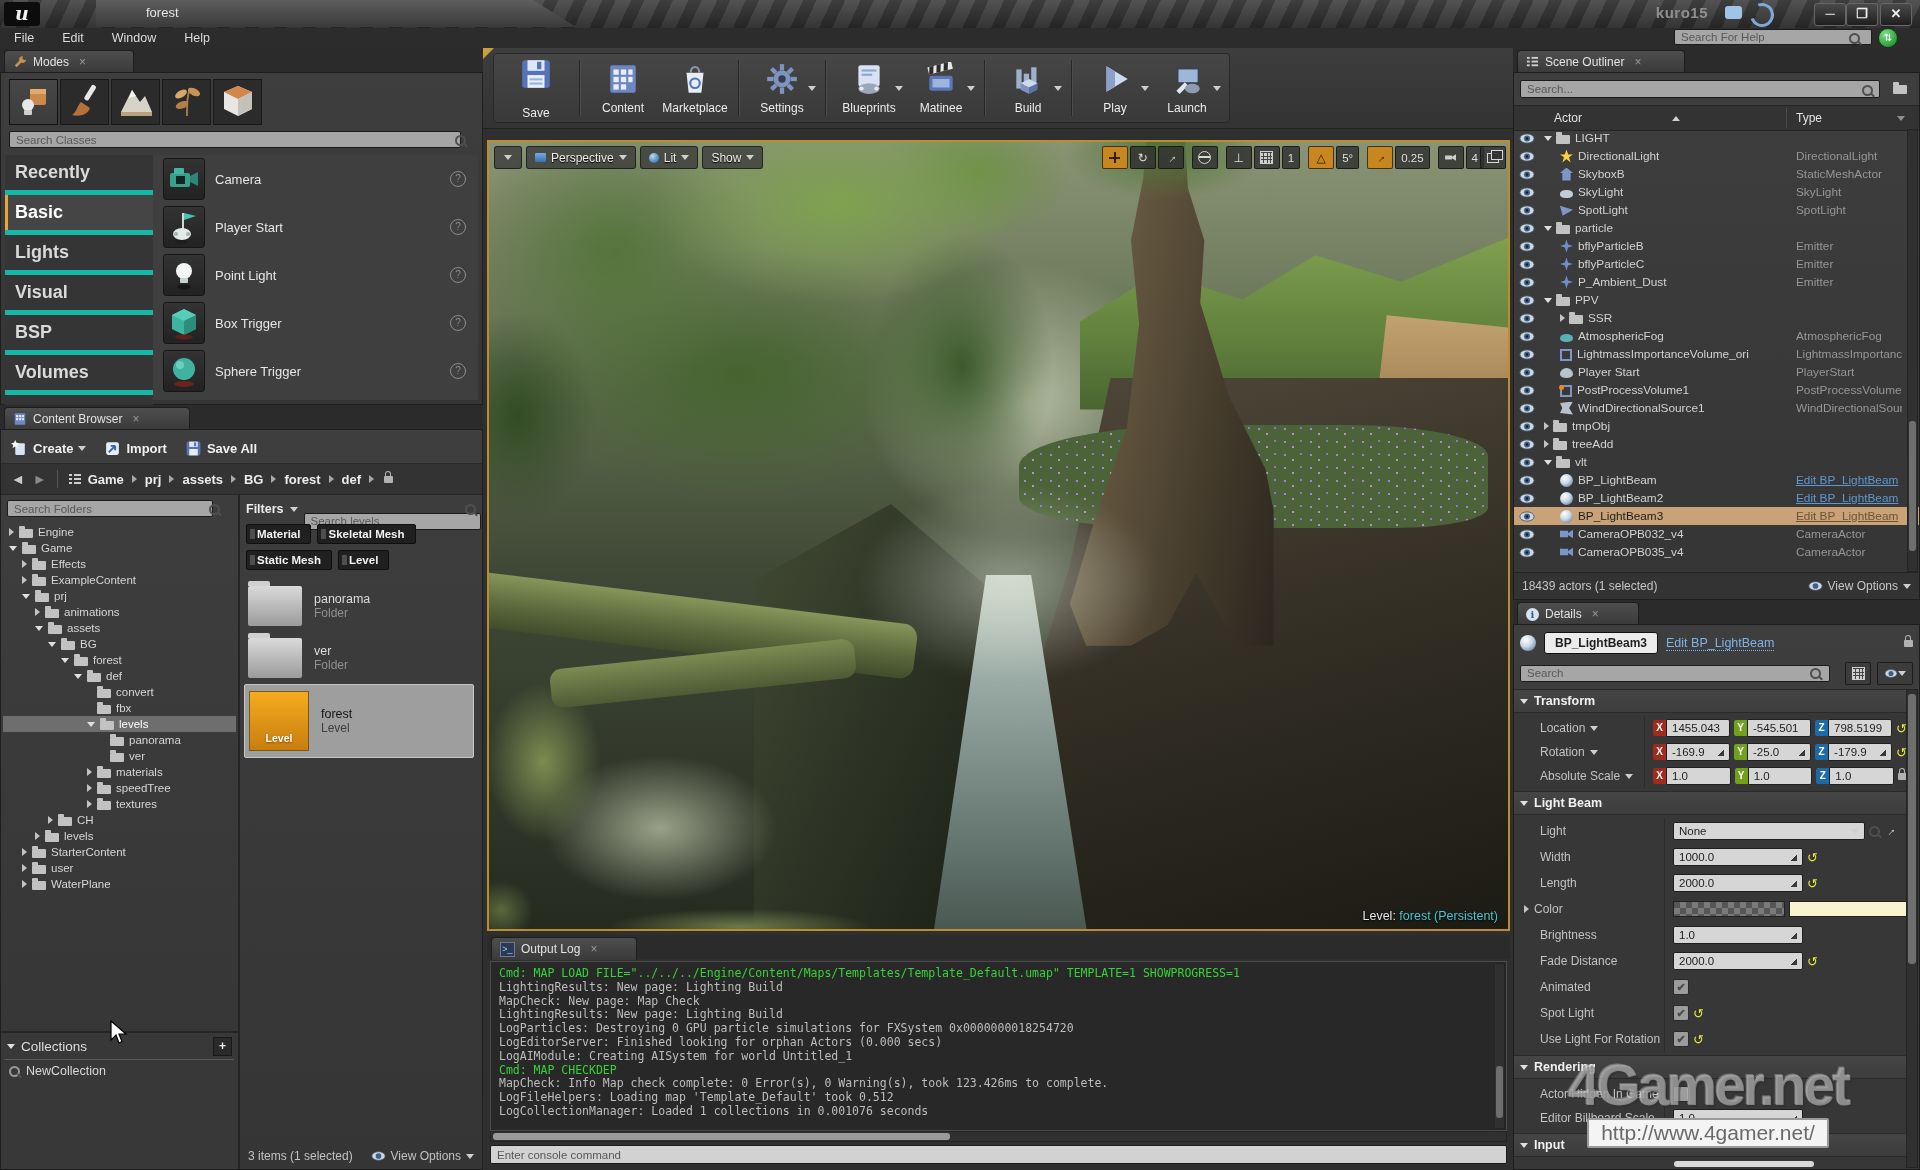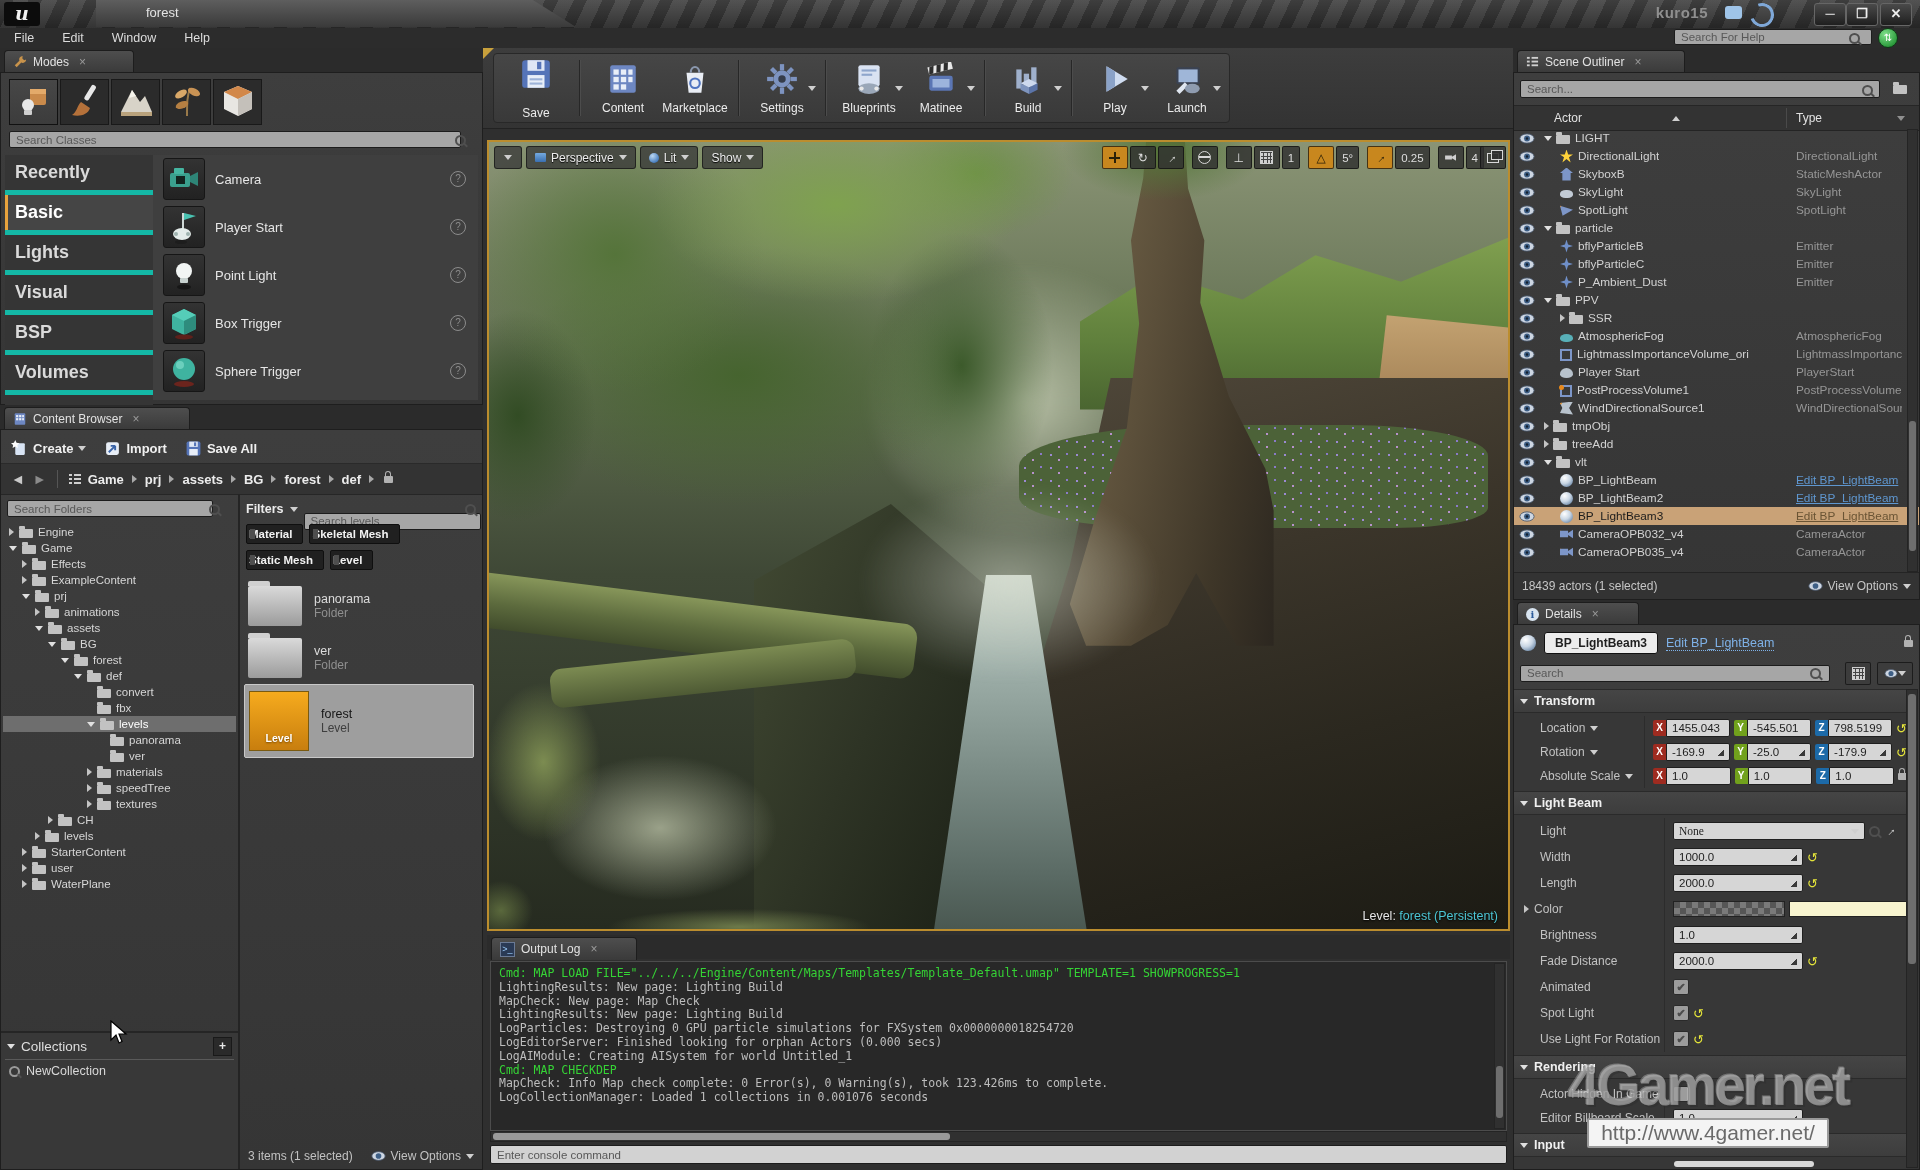--- a/index.html
+++ b/index.html
@@ -57,21 +57,21 @@
   .pitem{height:48px;display:flex;align-items:center;gap:10px;padding-left:10px;position:relative}
   .pitem .thumb{width:40px;height:40px;background:linear-gradient(#333,#222);border:1px solid #161616;border-radius:3px;flex:none}
   .pitem .plabel{font-size:13px;color:#e6e6e6}
   .pitem .help{position:absolute;right:12px;width:14px;height:14px;border:1.5px solid #8c8c8c;border-radius:50%;color:#8c8c8c;font-size:10px;text-align:center;line-height:14px}
   
   .cb-btn{display:inline-flex;align-items:center;gap:5px;color:#f0f0f0;font-weight:bold;font-size:13px;margin-right:18px}
   .crumb{font-weight:bold;font-size:13px;color:#ececec;margin:0 6px}
   .crumb-sep{width:0;height:0;border-top:4px solid transparent;border-bottom:4px solid transparent;border-left:5px solid #a8a8a8;display:inline-block;margin:0 2px}
   .trow{display:flex;align-items:center;gap:5px;height:16px;font-size:11.5px;color:#d6d6d6;white-space:nowrap}
   .trow.sel{background:#6e6e6e;color:#fff}
-  .chip{background:#202020;border:1px solid #0f0f0f;color:#f2f2f2;font-weight:bold;font-size:11.5px;padding:3px 10px 3px 2px;border-radius:2px;position:relative;display:inline-block}
+  .chip{background:#202020;border:1px solid #0f0f0f;color:#f2f2f2;font-weight:bold;font-size:11.5px;padding:3px 10px 3px 10px;border-radius:2px;position:relative;display:inline-block}
   .chip::before{content:"";position:absolute;left:3px;top:4px;bottom:4px;width:5px;background:#4e4e4e}
   .bigfold{width:54px;height:40px;background:linear-gradient(#dadada,#9b9b9b);border-radius:2px;position:relative;flex:none}
   .bigfold::before{content:"";position:absolute;top:-5px;left:0;width:22px;height:5px;background:#d0d0d0;border-radius:2px 2px 0 0}
   .asset-row{display:flex;align-items:center;gap:12px;padding:6px 4px}
   .asset-row .aname{font-size:12.5px;color:#dcdcdc}
   .asset-row .atype{font-size:12px;color:#909090}
   .asset-row.sel{background:#9e9e9e;border:1px solid #c8c8c8;border-radius:2px}
   .asset-row.sel .aname{color:#151515}
   .asset-row.sel .atype{color:#3e3e3e}
   .lvlthumb{width:58px;height:58px;background:linear-gradient(#f6ab1e,#c87e0e);border:1px solid #7a5a10;position:relative;flex:none}
@@ -755,20 +755,21 @@
       <div id="log-lines" style="padding:5px 8px">
           <div class="lline green">Cmd: MAP LOAD FILE="../../../Engine/Content/Maps/Templates/Template_Default.umap" TEMPLATE=1 SHOWPROGRESS=1</div>
           <div class="lline">LightingResults: New page: Lighting Build</div>
           <div class="lline">MapCheck: New page: Map Check</div>
           <div class="lline">LightingResults: New page: Lighting Build</div>
           <div class="lline">LogParticles: Destroying 0 GPU particle simulations for FXSystem 0x0000000018254720</div>
           <div class="lline">LogEditorServer: Finished looking for orphan Actors (0.000 secs)</div>
           <div class="lline">LogAIModule: Creating AISystem for world Untitled_1</div>
           <div class="lline green">Cmd: MAP CHECKDEP</div>
           <div class="lline">MapCheck: Info Map check complete: 0 Error(s), 0 Warning(s), took 123.426ms to complete.</div>
+          <div class="lline">LogFileHelpers: Loading map 'Template_Default' took 0.512</div>
           <div class="lline">LogCollectionManager: Loaded 1 collections in 0.001076 seconds</div>
         </div>
       <div class="scroll-tr" style="right:1px;top:1px;width:9px;bottom:1px">
         <div class="scroll-th" style="left:1px;right:1px;top:62%;height:52px"></div>
       </div>
     </div>
     <div class="scroll-tr" style="left:3px;right:3px;bottom:25px;height:9px">
       <div class="scroll-th" style="left:2px;top:1px;bottom:1px;width:45%;background:#9a9a9a"></div>
     </div>
     <input class="sinput" style="position: absolute; left: 3px; right: 3px; bottom: 3px; height: 19px; width: 1017px; background: rgb(210, 210, 210);" placeholder="Enter console command">
@@ -1235,21 +1236,21 @@
         <div class="sec-h">
             <span class="exp-e"></span>
             <span>Light Beam</span>
           </div>
         <div id="lb-rows" style="background:#373737;padding:3px 0">
             <div class="drow lb-row">
               <span class="dlabel" style="width: 150px;">
                 <span>Light</span>
               </span>
               <span class="dvals">
-                <span class="vbox" style="width: 180px; font-family: Liberation Serif, serif;">None<span class="caret-d" style="margin-left: auto;"></span></span>
+                <span class="vbox" style="width: 180px;">None<span class="caret-d" style="margin-left: auto;"></span></span>
                 <span class="mag"></span>
                 <span class="diag-ar" style="color: rgb(216, 216, 216);">→</span>
               </span>
             </div>
             <div class="drow lb-row">
               <span class="dlabel" style="width: 150px;">
                 <span>Width</span>
               </span>
               <span class="dvals">
                 <span class="vbox" style="width: 118px;">1000.0<span class="diag"></span></span>

